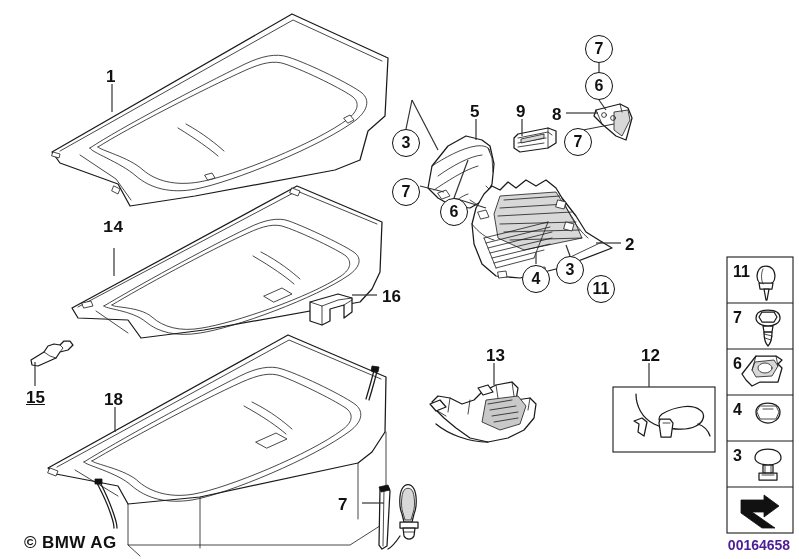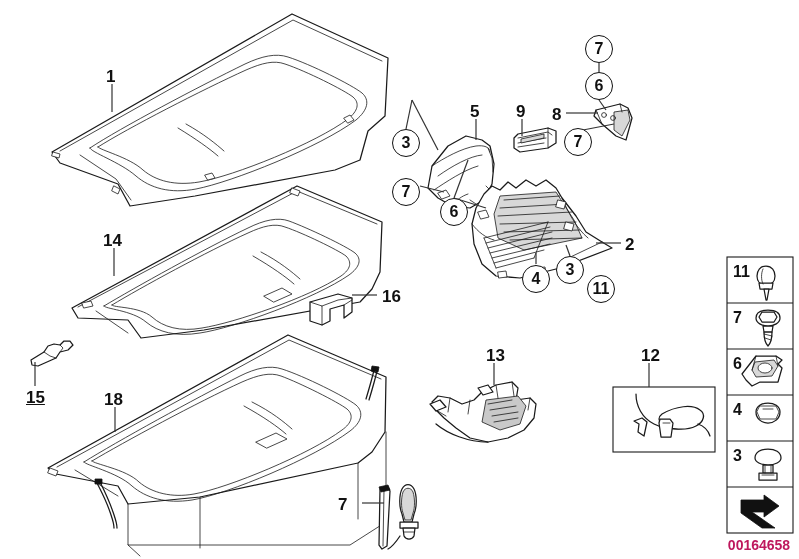--- a/index.html
+++ b/index.html
@@ -55,21 +55,21 @@
     white-space:nowrap;
   }
   #diagnum{
     position:absolute;
     left:723px;top:537px;
     width:72px;
     text-align:center;
     font-family:"Liberation Sans", sans-serif;
     font-size:14px;
     font-weight:700;
-    color:#be185d;
+    color:#4c1d95;
     white-space:nowrap;
   }
 </style>
 </head>
 <body>
 
 <div id="stage">
 
   <svg id="art" width="799" height="559" viewBox="0 0 799 559" xmlns="http://www.w3.org/2000/svg">
     <defs>
@@ -372,21 +372,21 @@
       </g>
 
       <g>
         <path class="blk" d="M741,500 L764,500 L764,495 L779,506 L764,517 L764,512
                              L752,512 L775,528 L762,528 L741,513 Z"></path>
       </g>
     </g>
   </svg>
 
   <div class="lbl" style="left:106px;top:68px;">1</div>
-  <div class="lbl" style="left:103px;top:232px;">14</div>
+  <div class="lbl" style="left:103px;top:219px;font-family:Liberation Mono, monospace;">14</div>
   <div class="lbl" style="left:26px;top:389px;text-decoration:underline;">15</div>
   <div class="lbl" style="left:104px;top:391px;">18</div>
   <div class="lbl" style="left:382px;top:288px;text-align:center;">16</div>
   <div class="lbl" style="left:338px;top:496px;">7</div>
   <div class="lbl" style="left:470px;top:103px;">5</div>
   <div class="lbl" style="left:516px;top:103px;">9</div>
   <div class="lbl" style="left:552px;top:106px;">8</div>
   <div class="lbl" style="left:625px;top:236px;">2</div>
   <div class="lbl" style="left:486px;top:347px;">13</div>
   <div class="lbl" style="left:641px;top:347px;">12</div>
@@ -418,15 +418,16 @@
   <div class="circ" style="left:564px;top:128px;width:28px;height:28px;line-height:25px;">
     <span>7</span>
   </div>
 
   <div class="legend-num" style="left:733px;top:263px;">11</div>
   <div class="legend-num" style="left:733px;top:309px;">7</div>
   <div class="legend-num" style="left:733px;top:355px;">6</div>
   <div class="legend-num" style="left:733px;top:401px;">4</div>
   <div class="legend-num" style="left:733px;top:447px;">3</div>
 
+  <div id="copyright">© BMW AG</div>
   <div id="diagnum">00164658</div>
 
 </div>
 
 </body></html>

